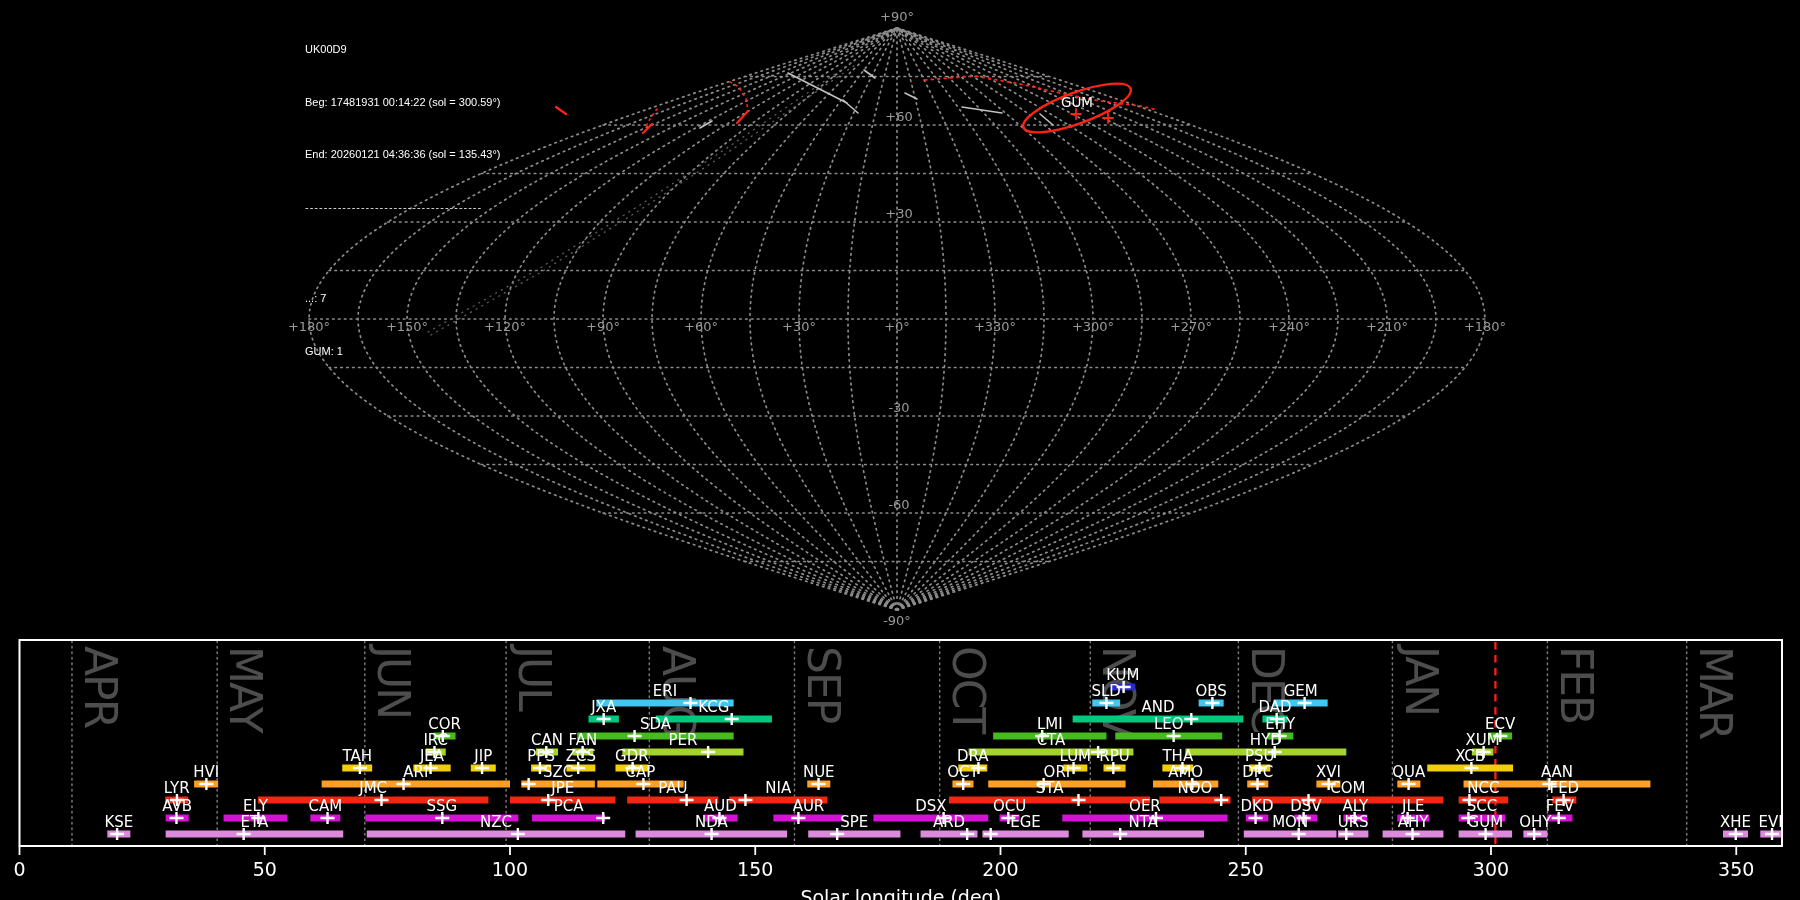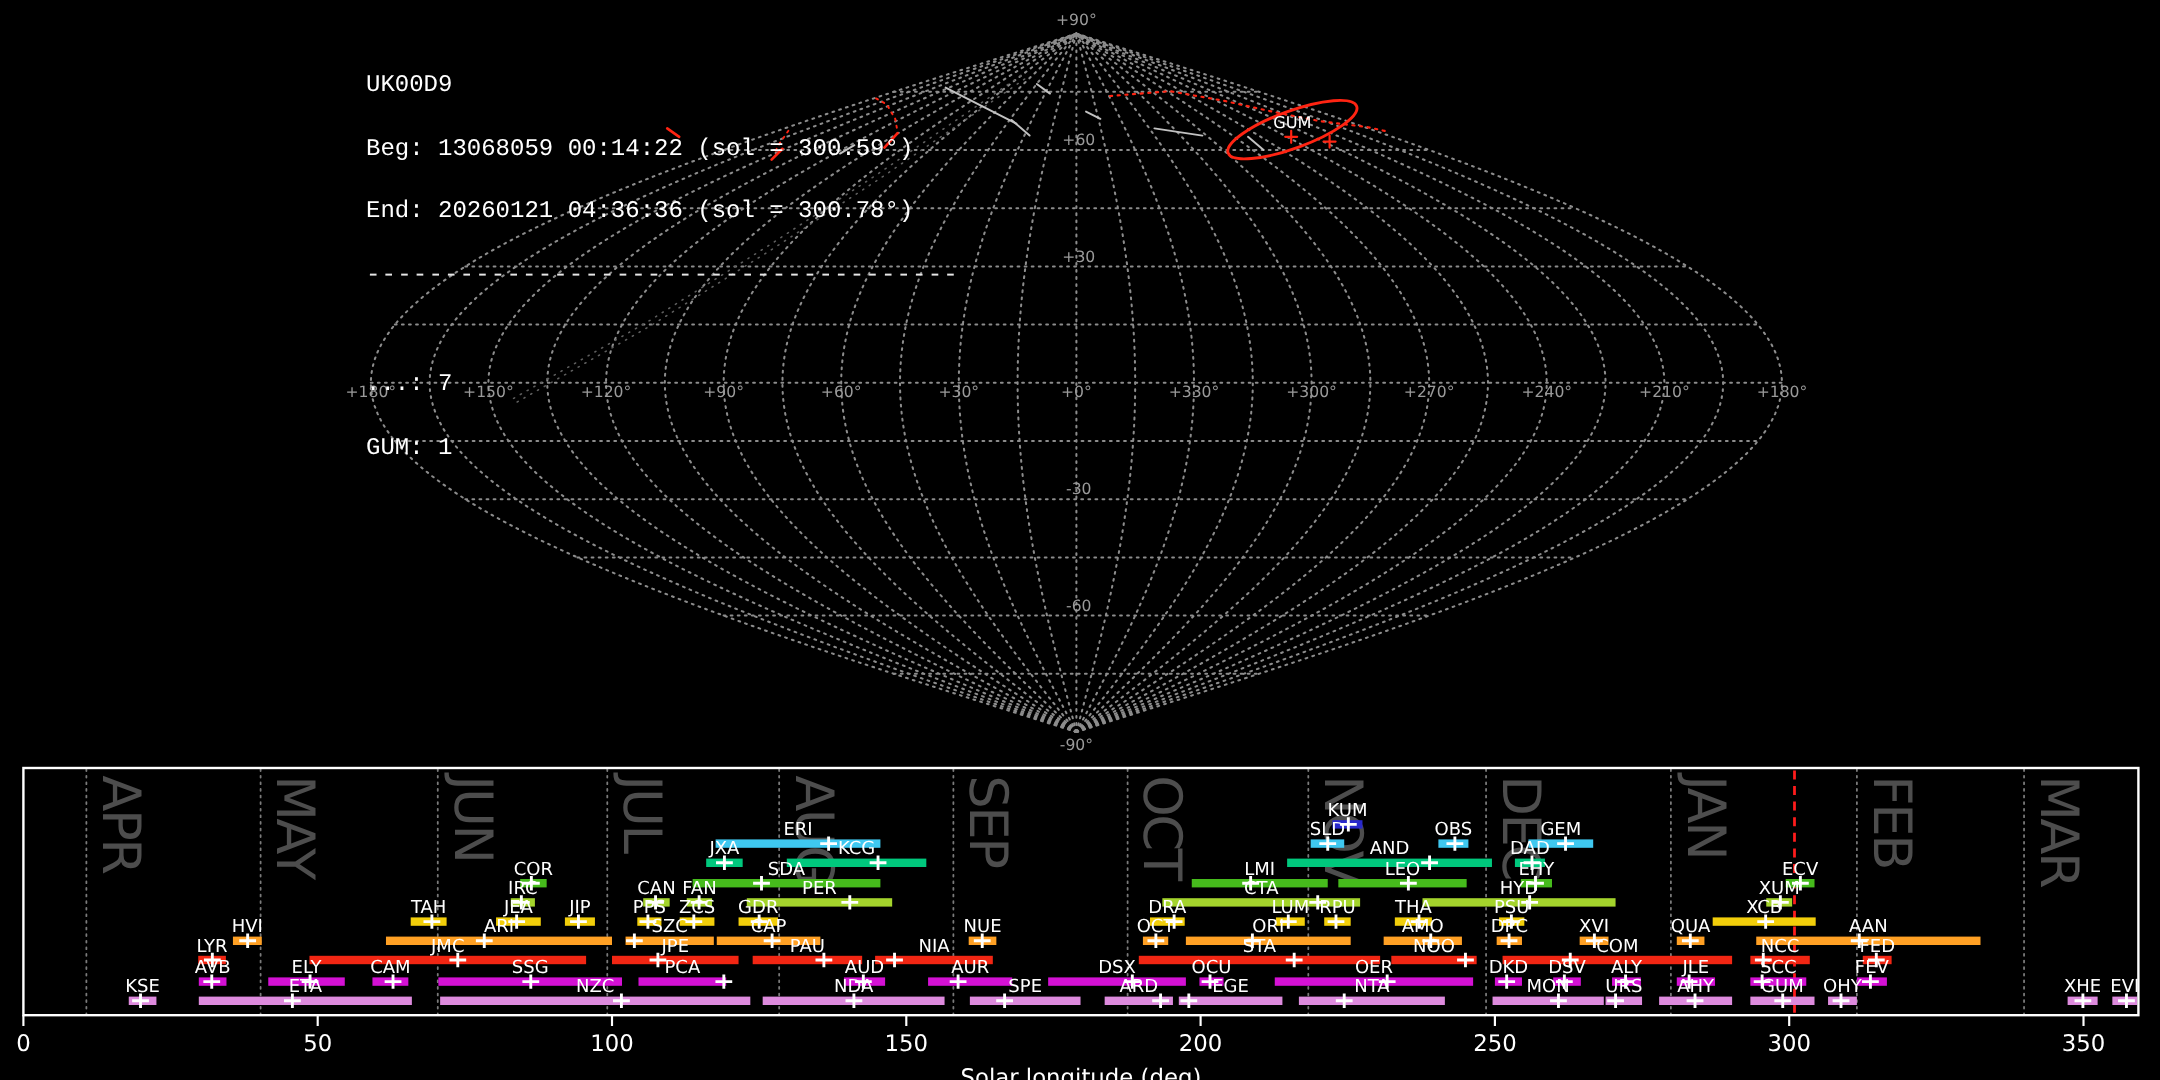--- a/index.html
+++ b/index.html
@@ -1,33 +1,33 @@
 <!DOCTYPE html>
 <html><head>
 <meta charset="utf-8">
 <style>
   html,body{margin:0;padding:0;background:#000;}
   .page{position:relative;width:1800px;height:900px;background:#000;overflow:hidden;
         font-family:"DejaVu Sans",sans-serif;}
-  .hdr{position:absolute;left:305px;top:28px;color:#fff;
-       font-family:Liberation Mono, monospace;font-size:20px;line-height:17.5px;
+  .hdr{position:absolute;left:305px;top:6px;color:#fff;
+       font-family:Liberation Sans, sans-serif;font-size:11px;line-height:17.5px;
        white-space:pre;z-index:5;}
   .hdr .sep{color:#e6e6e6;letter-spacing:1px;}
   .hdr .gap{height:4px;}
   svg{position:absolute;left:0;top:0;}
   svg text{font-family:"DejaVu Sans",sans-serif;}
 </style>
 </head>
 <body>
 
 <div class="page">
   <div class="hdr">
     <div>UK00D9</div>
-    <div>Beg: 13068059 00:14:22 (sol = 300.59°)</div>
-    <div>End: 20260121 04:36:36 (sol = 300.78°)</div>
+    <div>Beg: 17481931 00:14:22 (sol = 300.59°)</div>
+    <div>End: 20260121 04:36:36 (sol = 135.43°)</div>
     <div class="sep">--------------------------------------</div>
     <div class="gap"></div>
     <div>...: 7</div>
     <div>GUM: 1</div>
   </div>
   <svg id="scene" width="1800" height="900" viewBox="0 0 1800 900">
       <g>
         <g fill="none" stroke="#8c8c8c" stroke-width="1.7" stroke-dasharray="1.5 4.4" stroke-linecap="round">
           <polyline points="897,610 876.4790959389294,603.5333333333333 855.9831934384544,597.0666666666666 835.5372635986198,590.6 815.1662166354815,584.1333333333333 794.894871531845,577.6666666666667 774.7479257991574,571.2 754.7499253873954,564.7333333333333 734.9252347796045,558.2666666666667 715.298007307531,551.8 695.8921557245067,545.3333333333334 676.7313230714437,538.8666666666667 657.8388538714295,532.4 639.2377656880225,525.9333333333334 620.9507210818962,519.4666666666667 603,513 585.4074726308755,506.5333333333333 568.1945727592008,500.06666666666666 551.3822716520258,493.6 534.9910525085129,487.1333333333333 519.0408855043149,480.66666666666663 503.55120346099136,474.2 488.54087817010964,467.73333333333335 474.0281974008731,461.26666666666665 460.0308426192922,454.8 446.56586744604095,448.33333333333337 433.6496768792475,441.8666666666667 421.2980073075309,435.4 409.52590733763554,428.93333333333334 398.34771946002155,422.4666666666667 387.77706257475006,416 377.8268153989509,409.5333333333333 368.5091007760898,403.06666666666666 359.83527090615064,396.6 351.81589351472894,390.1333333333333 344.46073897788585,383.6666666666667 337.7787684184498,377.2 331.77812278826855,370.73333333333335 326.4661129497141,364.26666666666665 321.8492107685222,357.8 317.9330412288217,351.3333333333333 314.72237557995663,344.8666666666667 312.22112552345527,338.4 310.4323384472234,331.93333333333334 309.3581937127717,325.46666666666664 309,319 309.3581937127717,312.53333333333336 310.4323384472234,306.06666666666666 312.22112552345527,299.6 314.72237557995663,293.1333333333333 317.9330412288217,286.6666666666667 321.8492107685222,280.2 326.4661129497141,273.73333333333335 331.77812278826855,267.26666666666665 337.7787684184498,260.8 344.46073897788585,254.33333333333331 351.81589351472894,247.86666666666667 359.83527090615064,241.4 368.5091007760898,234.93333333333334 377.8268153989509,228.46666666666667 387.77706257475006,222 398.34771946002155,215.53333333333333 409.52590733763554,209.06666666666666 421.2980073075309,202.6 433.6496768792475,196.13333333333333 446.56586744604095,189.66666666666666 460.0308426192922,183.2 474.0281974008731,176.73333333333332 488.54087817010964,170.26666666666668 503.55120346099136,163.8 519.0408855043149,157.33333333333334 534.9910525085129,150.86666666666667 551.3822716520258,144.4 568.1945727592008,137.93333333333334 585.4074726308755,131.46666666666667 603,125 620.9507210818962,118.53333333333333 639.2377656880225,112.06666666666666 657.8388538714295,105.6 676.7313230714437,99.13333333333333 695.8921557245067,92.66666666666666 715.298007307531,86.19999999999999 734.9252347796045,79.73333333333332 754.7499253873954,73.26666666666668 774.7479257991574,66.80000000000001 794.894871531845,60.333333333333314 815.1662166354815,53.866666666666674 835.5372635986198,47.39999999999998 855.9831934384544,40.93333333333334 876.4790959389294,34.46666666666664 897,28"></polyline>
           <polyline points="897,610 878.1891712773519,603.5333333333333 859.4012606519165,597.0666666666666 840.6591582987348,590.6 821.9856985825247,584.1333333333333 803.4036322375246,577.6666666666667 784.9355986492277,571.2 766.6040982717791,564.7333333333333 748.4314652146375,558.2666666666667 730.4398400319033,551.8 712.6511427474645,545.3333333333334 695.0870461488234,538.8666666666667 677.7689493821437,532.4 660.7179518806872,525.9333333333334 643.9548276584048,519.4666666666667 627.5,513 611.3735165783025,506.5333333333333 595.5950250292675,500.06666666666666 580.183749014357,493.6 565.1584647994702,487.1333333333333 550.5374783789553,480.66666666666663 536.3386031725754,474.2 522.5791383226006,467.73333333333335 509.275847617467,461.26666666666665 496.4449390676845,454.8 484.10204515887085,448.33333333333337 472.26220380597687,441.8666666666667 460.9398400319033,435.4 450.14874839283254,428.93333333333334 439.9020761716864,422.4666666666667 430.21230736018754,416 421.09124744903835,409.5333333333333 412.55000904474895,403.06666666666666 404.59899833063815,396.6 397.2479023885016,390.1333333333333 390.50567739639536,383.6666666666667 384.3805377169123,377.2 378.8799458892461,370.73333333333335 374.0106035372379,364.26666666666665 369.7784432044788,357.8 366.1886211264199,351.3333333333333 363.2455109482936,344.8666666666667 360.95269839650075,338.4 359.3129769099547,331.93333333333334 358.3283442367074,325.46666666666664 358,319 358.3283442367074,312.53333333333336 359.3129769099547,306.06666666666666 360.95269839650075,299.6 363.2455109482936,293.1333333333333 366.1886211264199,286.6666666666667 369.7784432044788,280.2 374.0106035372379,273.73333333333335 378.8799458892461,267.26666666666665 384.3805377169123,260.8 390.50567739639536,254.33333333333331 397.2479023885016,247.86666666666667 404.59899833063815,241.4 412.55000904474895,234.93333333333334 421.09124744903835,228.46666666666667 430.21230736018754,222 439.9020761716864,215.53333333333333 450.14874839283254,209.06666666666666 460.9398400319033,202.6 472.26220380597687,196.13333333333333 484.10204515887085,189.66666666666666 496.4449390676845,183.2 509.275847617467,176.73333333333332 522.5791383226006,170.26666666666668 536.3386031725754,163.8 550.5374783789553,157.33333333333334 565.1584647994702,150.86666666666667 580.183749014357,144.4 595.5950250292675,137.93333333333334 611.3735165783025,131.46666666666667 627.5,125 643.9548276584048,118.53333333333333 660.7179518806872,112.06666666666666 677.7689493821437,105.6 695.0870461488234,99.13333333333333 712.6511427474645,92.66666666666666 730.4398400319033,86.19999999999999 748.4314652146375,79.73333333333332 766.6040982717791,73.26666666666668 784.9355986492277,66.80000000000001 803.4036322375246,60.333333333333314 821.9856985825247,53.866666666666674 840.6591582987348,47.39999999999998 859.4012606519165,40.93333333333334 878.1891712773519,34.46666666666664 897,28"></polyline>

